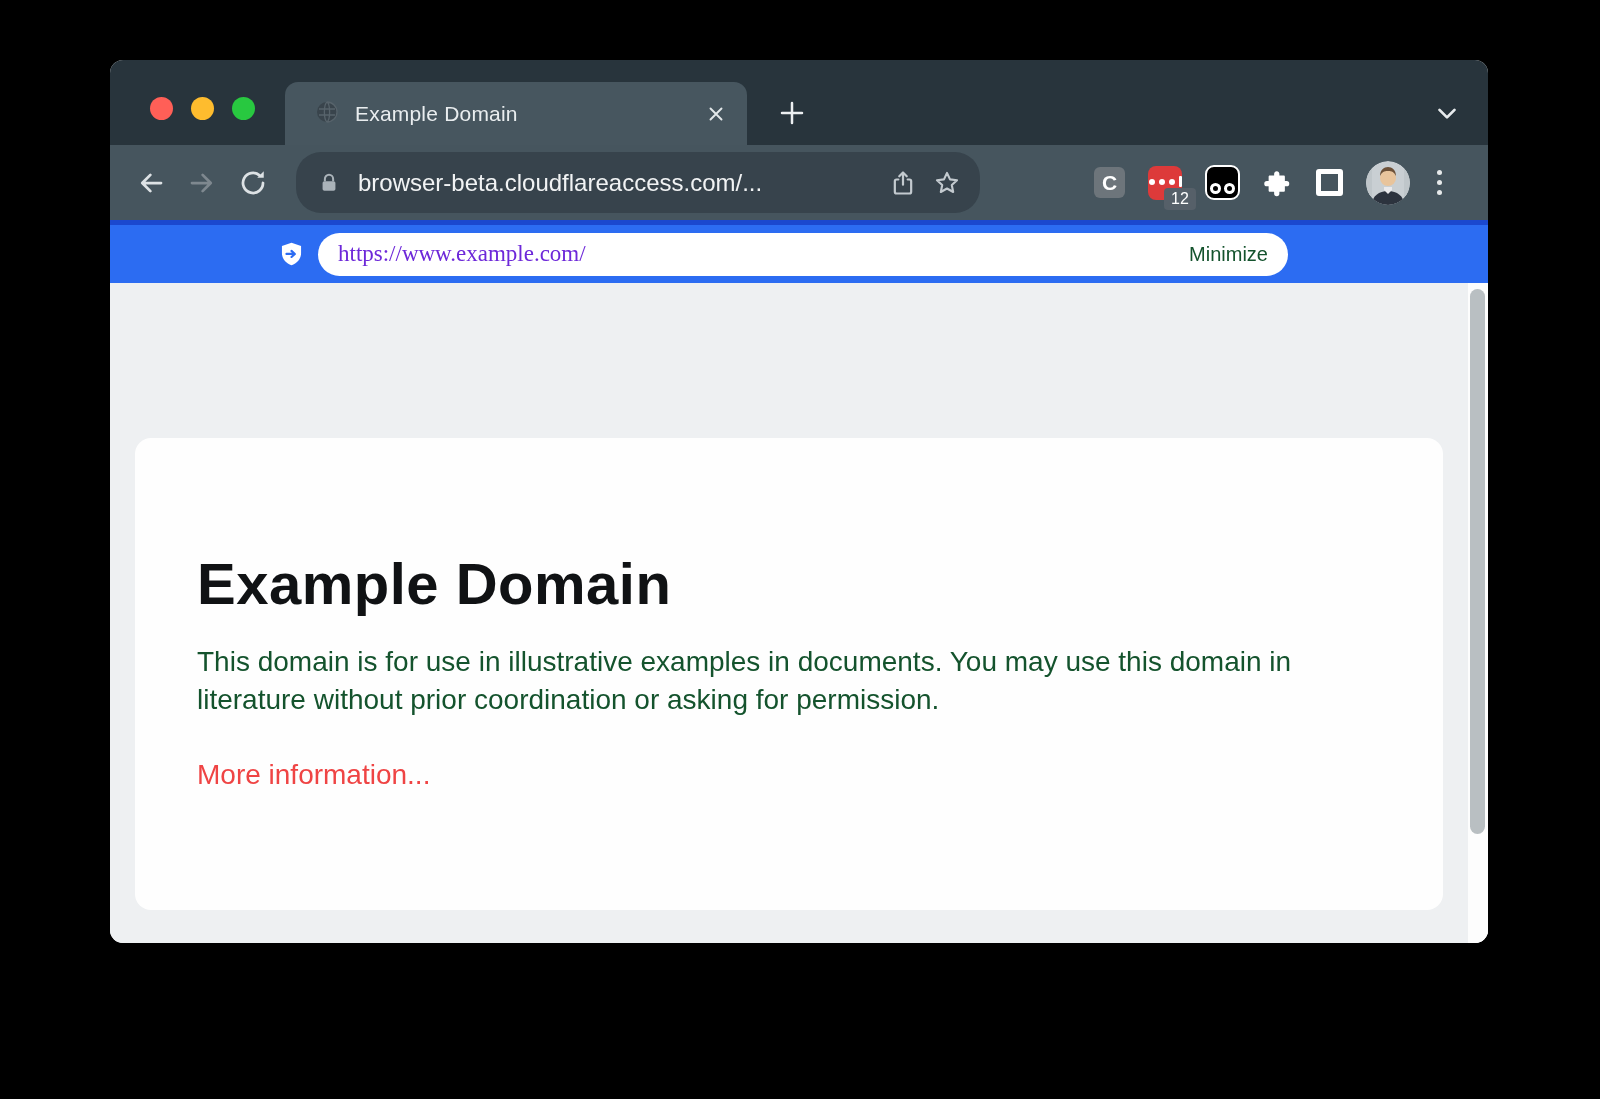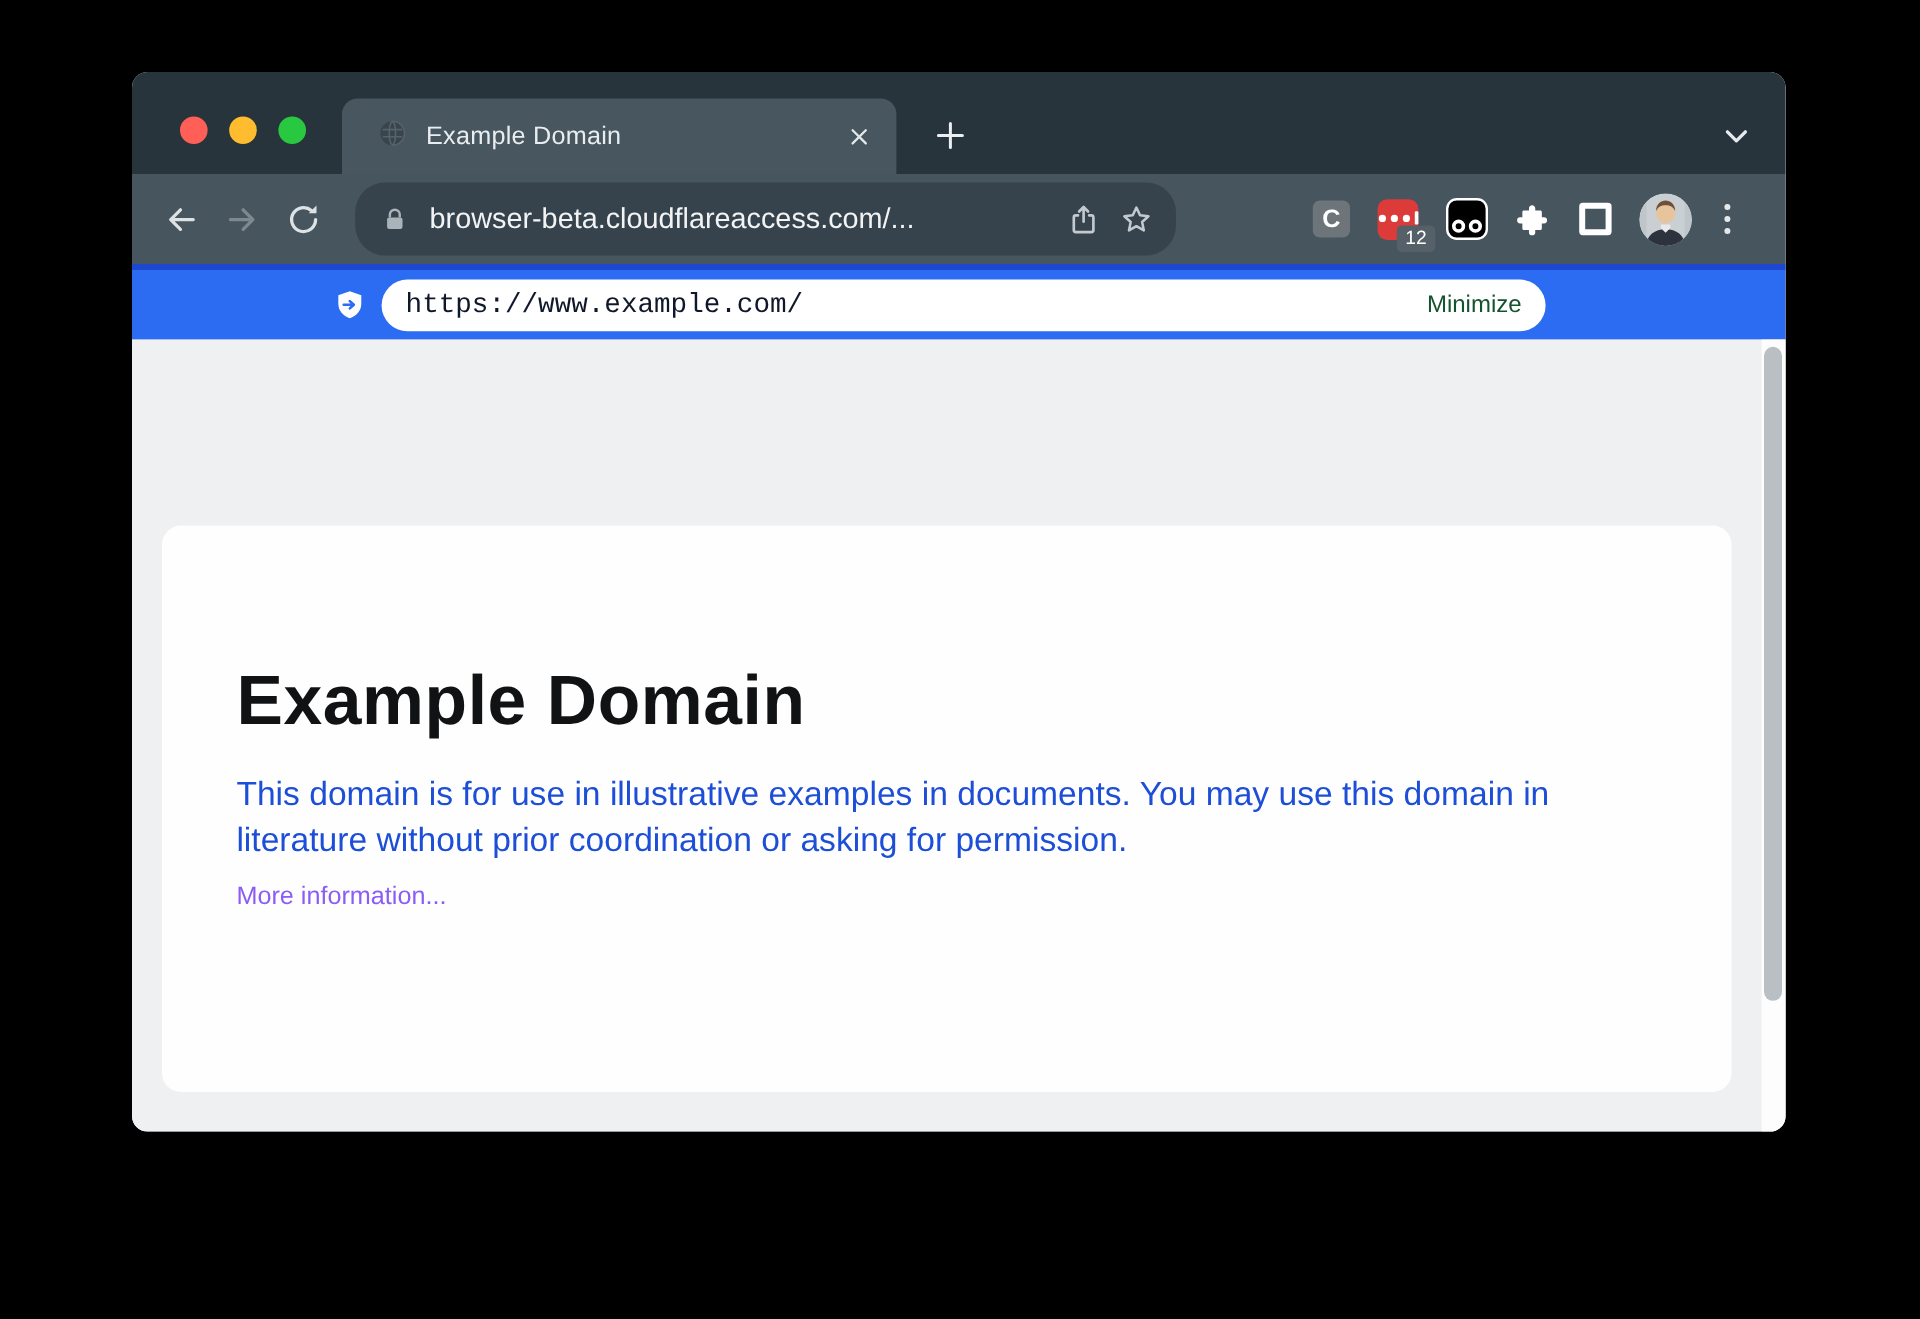--- a/index.html
+++ b/index.html
@@ -48,31 +48,31 @@
   .avatar { width:44px; height:44px; border-radius:50%; overflow:hidden; }
   .kebab { display:flex; flex-direction:column; gap:5px; padding:4px; }
   .kebab i { width:5px; height:5px; border-radius:50%; background:#e6e9ea; }
 
   
   .bluebar { height:63px; background:#2c6cf2; border-top:5px solid #1b48ce;
              display:flex; align-items:center; }
   .shield { margin-left:168px; width:27px; height:27px; }
   .access-pill { margin-left:13px; width:970px; height:43px; background:#fff; border-radius:22px;
                  display:flex; align-items:center; padding:0 20px; }
-  .access-url { flex:1; border:none; outline:none; background:transparent; color:#0f172a;
-                font-size:23px; font-family:Liberation Mono, monospace; }
+  .access-url { flex:1; border:none; outline:none; background:transparent; color:#6d28d9;
+                font-size:23px; font-family:Liberation Serif, serif; }
   .minimize { color:#14532d; font-size:20px; cursor:pointer; white-space:nowrap; }
 
   
   .page { position:relative; height:660px; background:#eef0f2; }
   .card { position:absolute; left:25px; top:155px; width:1308px; height:472px;
           background:#fefefe; border-radius:16px; padding:112px 70px 0 62px; }
   .card h1 { font-size:58px; font-weight:bold; color:#101214; letter-spacing:.5px; }
-  .card p { margin-top:26px; font-size:28px; line-height:1.36; color:#1d4ed8; max-width:1165px; }
-  .card a { display:inline-block; margin-top:16px; font-size:21px; color:#8b5cf6;
+  .card p { margin-top:26px; font-size:28px; line-height:1.36; color:#14532d; max-width:1165px; }
+  .card a { display:inline-block; margin-top:40px; font-size:28px; color:#ef4444;
             text-decoration:none; cursor:pointer; }
   .scrolltrack { position:absolute; right:0; top:0; bottom:0; width:20px; background:#fdfdfd; }
   .scrollthumb { position:absolute; left:2px; top:6px; width:15px; height:545px;
                  border-radius:8px; background:#b9bfc2; }
 </style>
 </head>
 <body>
 
 <div class="window">
 

